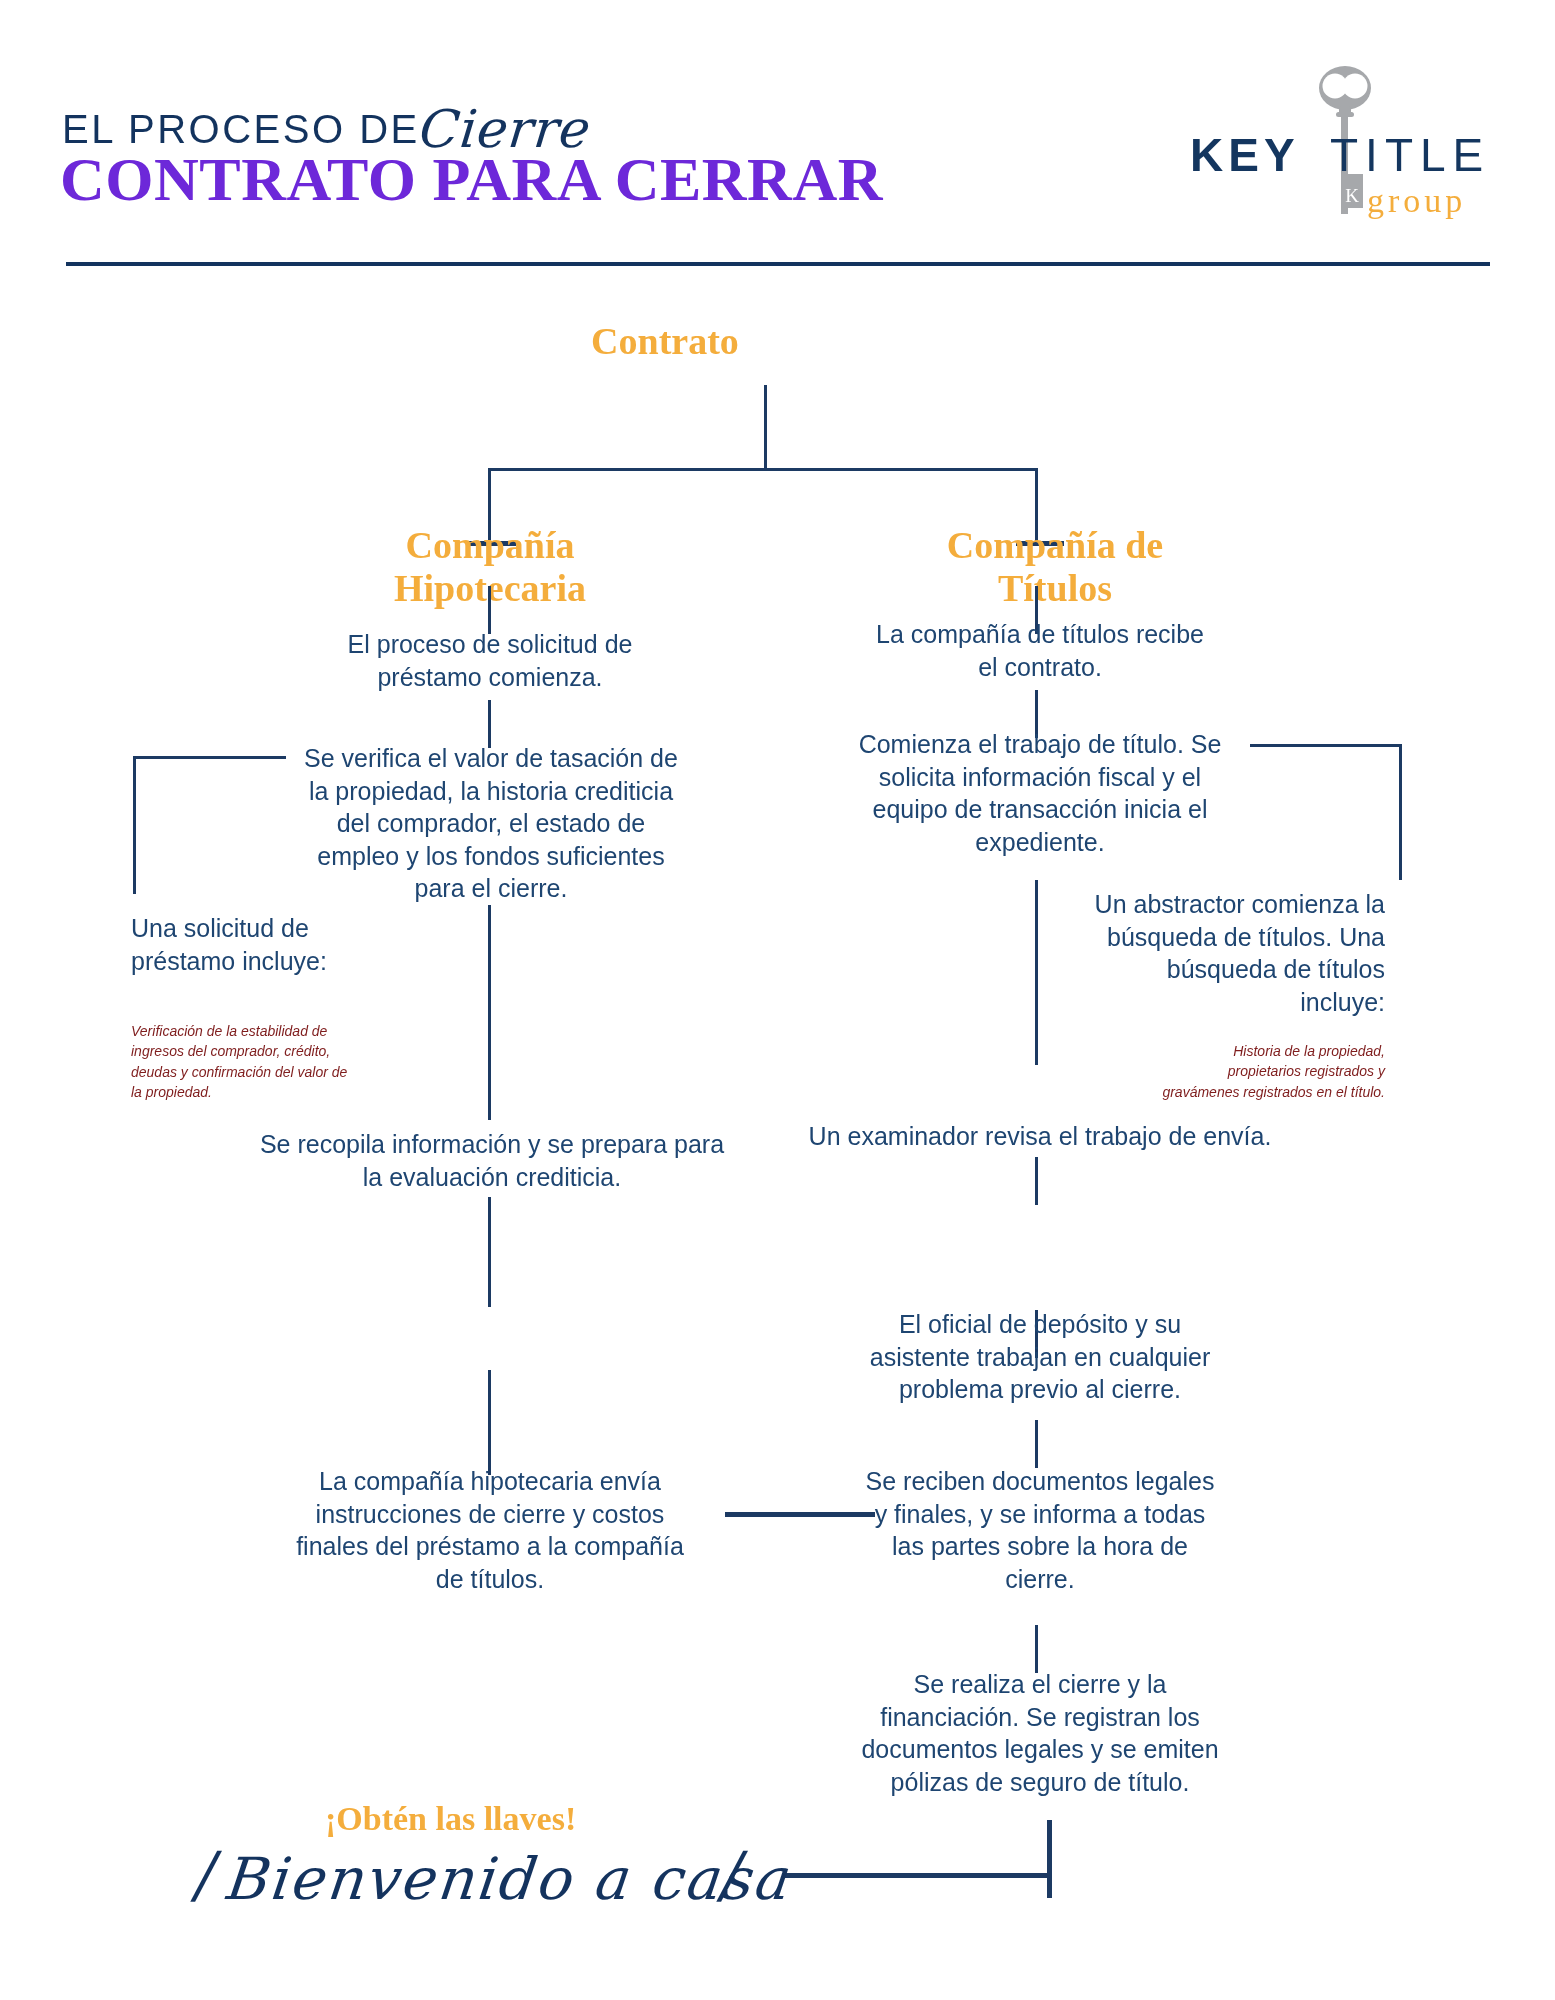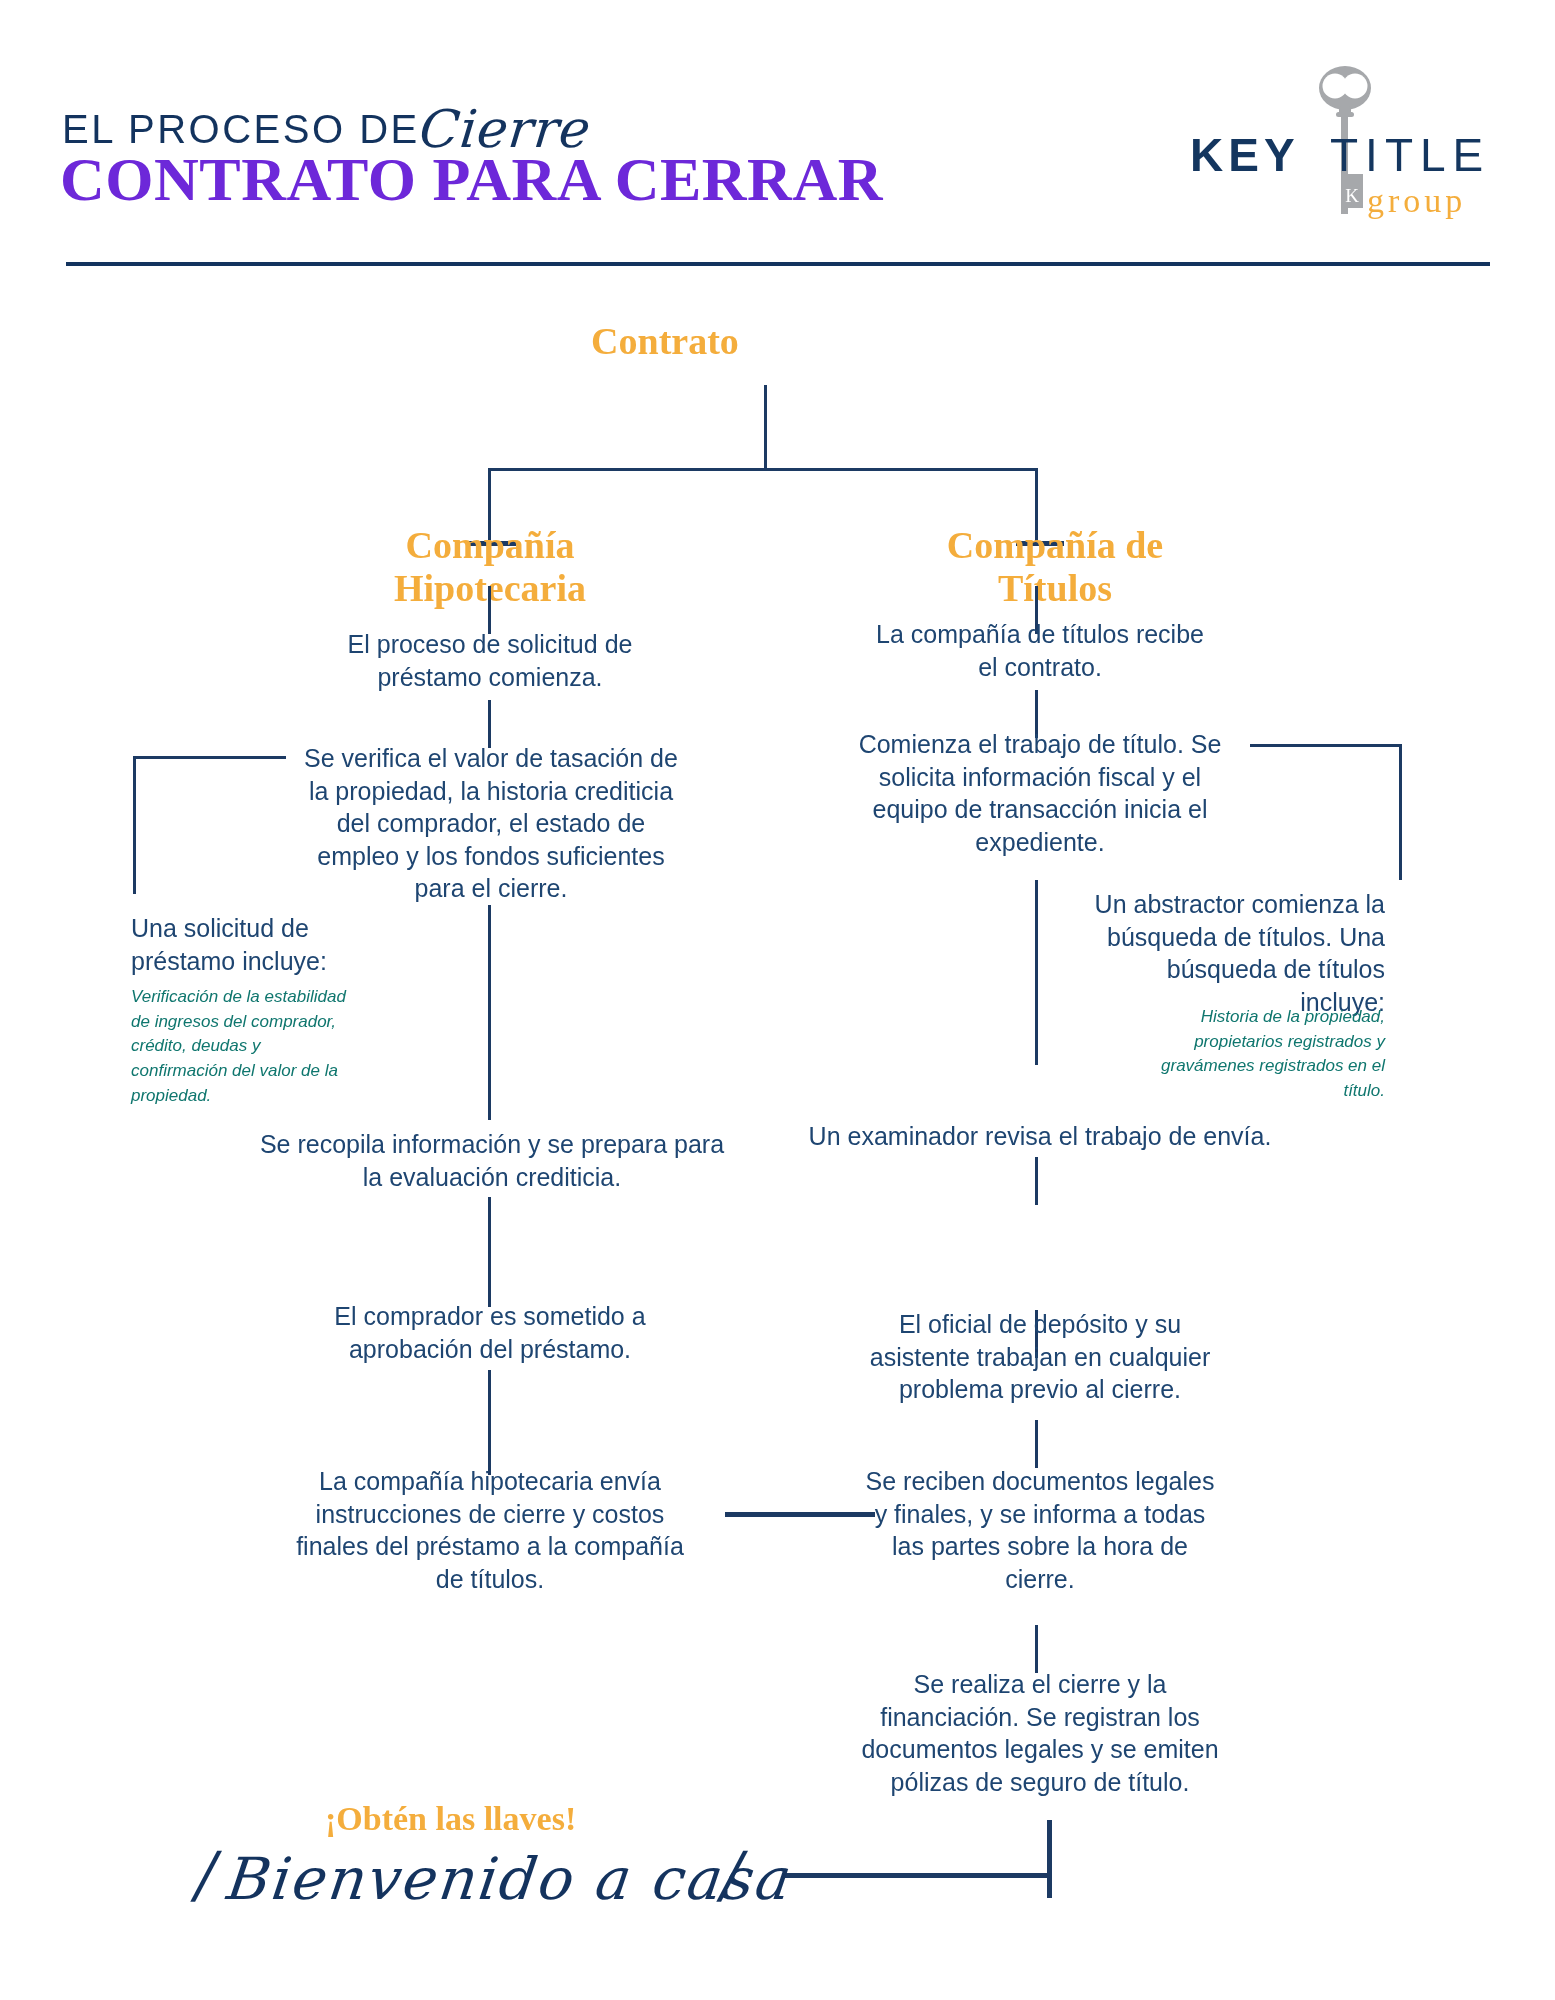--- a/index.html
+++ b/index.html
@@ -129,23 +129,24 @@
     text-align: center;
     font-weight: 400;
   }
   .body-txt.left-al { text-align: left; }
   .body-txt.right-al { text-align: right; }
 
   .sub-note {
     position: absolute;
     font-family: "Liberation Sans", sans-serif;
     font-style: italic;
-    font-size: 17px;
+    font-size: 14px;
     line-height: 1.45;
-    color: #0f766e;
+    color: #7f1d1d;
+    margin-top: 36px;
   }
   .sub-note.right-al { text-align: right; }
 
   
   .footer-gold {
     position: absolute;
     font-family: "Liberation Serif", serif;
     font-weight: 700;
     font-size: 34px;
     color: #f4ad3c;
@@ -233,21 +234,20 @@
   <div class="ln hline" style="left:133px; top:756px; width:153px;"></div>
   <div class="ln vline" style="left:133px; top:756px; height:138px;"></div>
 
   <div class="body-txt left-al" style="left:131px; top:912px; width:260px;">Una solicitud de préstamo incluye:</div>
   <div class="sub-note" style="left:131px; top:985px; width:230px;">Verificación de la estabilidad de ingresos del comprador, crédito, deudas y confirmación del valor de la propiedad.</div>
 
   <div class="ln vline" style="left:488px; top:905px; height:215px;"></div>
   <div class="body-txt" style="left:252px; top:1128px; width:480px;">Se recopila información y se prepara para la evaluación crediticia.</div>
 
   <div class="ln vline" style="left:488px; top:1197px; height:110px;"></div>
-  <div class="body-txt" style="left:300px; top:1300px; width:380px;">El comprador es sometido a aprobación del préstamo.</div>
 
   <div class="ln vline" style="left:488px; top:1370px; height:105px;"></div>
   <div class="body-txt" style="left:280px; top:1465px; width:420px;">La compañía hipotecaria envía instrucciones de cierre y costos finales del préstamo a la compañía de títulos.</div>
 
   <div class="ln thick" style="left:725px; top:1512px; width:150px;"></div>
 
   <div class="ln vline" style="left:1035px; top:586px; height:48px;"></div>
   <div class="body-txt" style="left:870px; top:618px; width:340px;">La compañía de títulos recibe el contrato.</div>
 
   <div class="ln vline" style="left:1035px; top:690px; height:48px;"></div>

